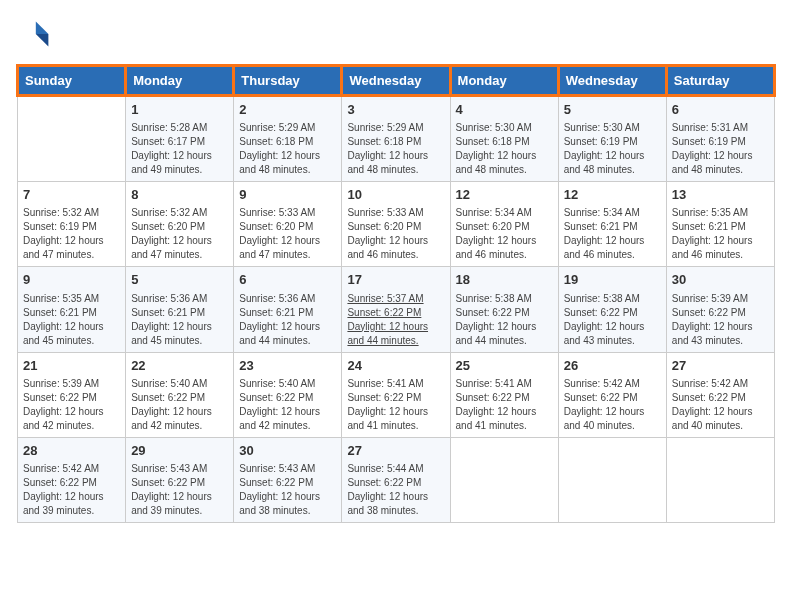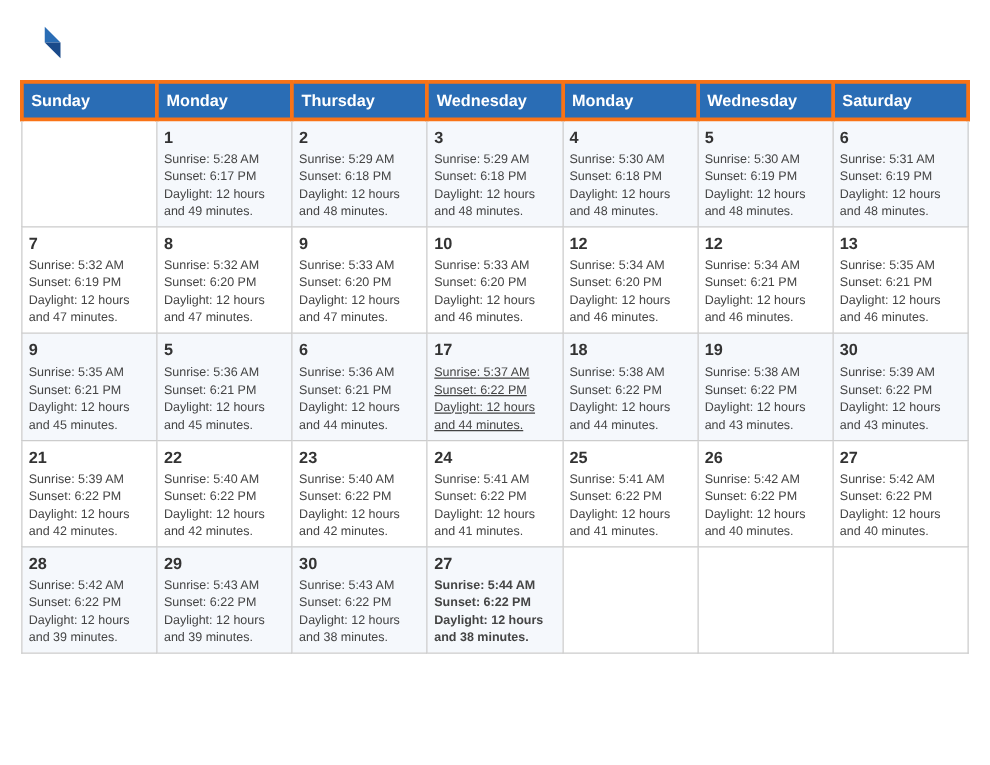--- a/index.html
+++ b/index.html
@@ -334,21 +334,21 @@
         </td>
         <td>
           <span class="day-number">30</span>
           <div class="day-info" style="white-space: pre-line;">Sunrise: 5:43 AM
 Sunset: 6:22 PM
 Daylight: 12 hours
 and 38 minutes.</div>
         </td>
         <td>
           <span class="day-number">27</span>
-          <div class="day-info" style="white-space: pre-line; font-weight: bold;">Sunrise: 5:44 AM
+          <div class="day-info" style="white-space: pre-line;">Sunrise: 5:44 AM
 Sunset: 6:22 PM
 Daylight: 12 hours
 and 38 minutes.</div>
         </td>
         <td class="empty"></td>
         <td class="empty"></td>
         <td class="empty"></td>
       </tr>
     </tbody>
 </table>

